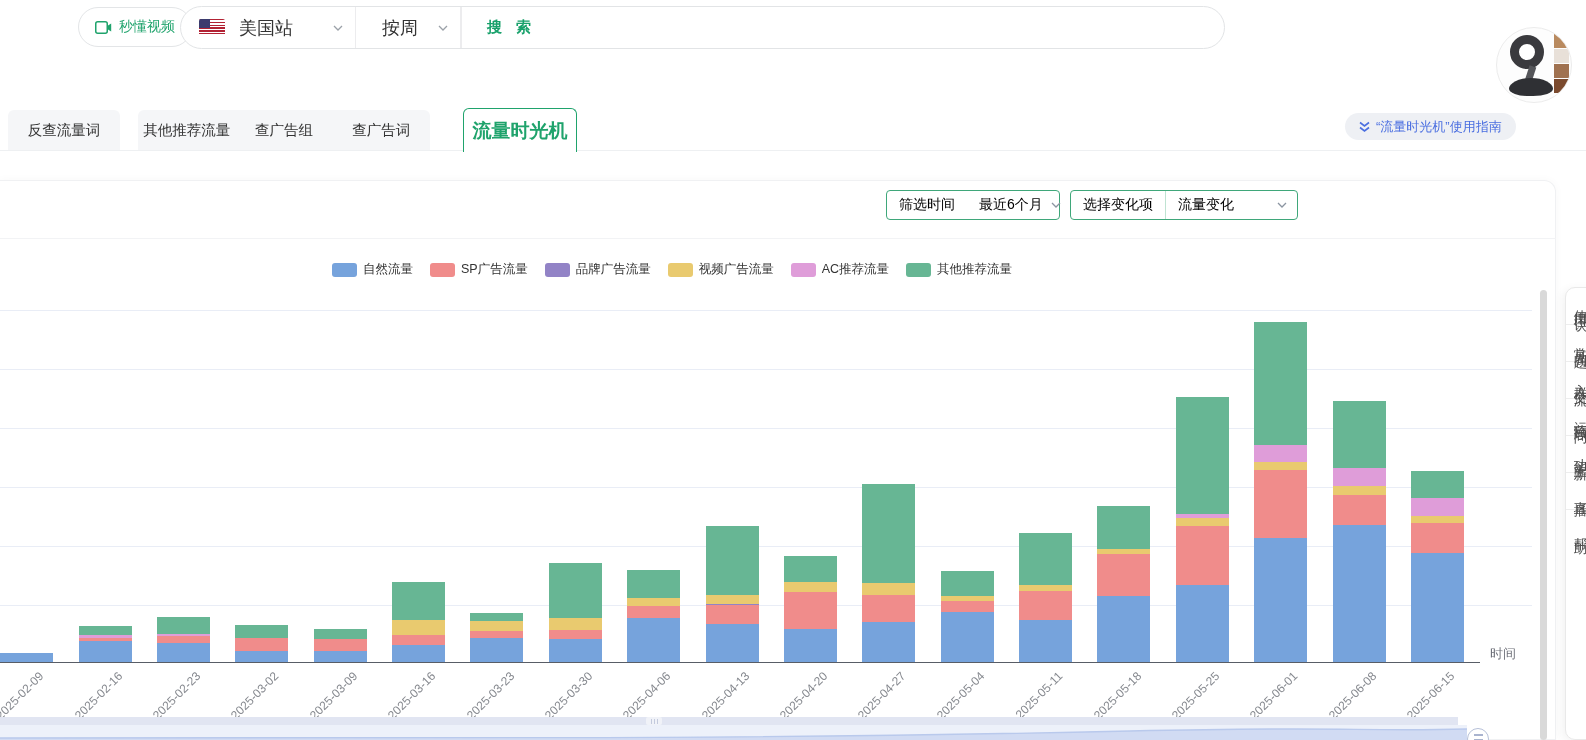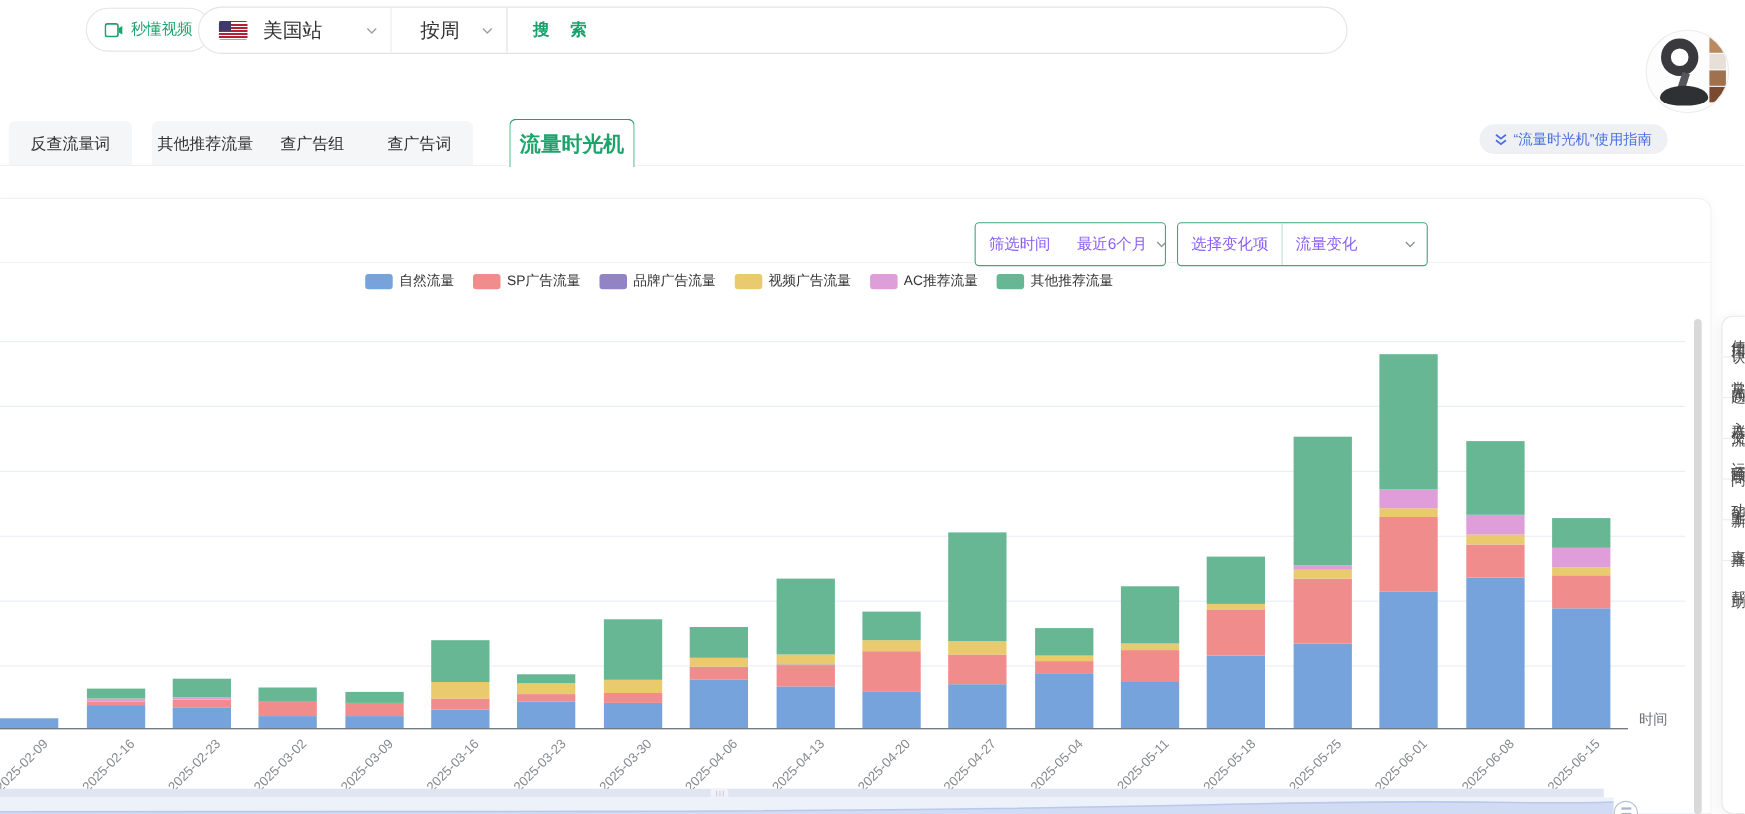--- a/index.html
+++ b/index.html
@@ -13,21 +13,21 @@
     border-radius:20px; display:flex; align-items:center; gap:7px; color:#1fa36c;
     font-size:14px; cursor:pointer; background:#fff; }
   .search-bar { left:180px; top:6px; width:1045px; height:43px; border:1px solid #e2e4e6;
     border-radius:22px; display:flex; align-items:stretch; background:#fff; }
   .sb-sec { display:flex; align-items:center; }
   .sb-market { width:175px; padding-left:18px; gap:14px; border-right:1px solid #ececee; }
   .sb-period { width:105px; padding-left:26px; gap:20px; border-right:1px solid #ececee; }
   .sb-input  { flex:1; padding:0 14px 0 14px; justify-content:space-between; }
   .sb-btn    { width:100px; justify-content:center; border-left:1px solid #ececee;
     color:#18a16b; font-size:15px; letter-spacing:5px; font-weight:bold; cursor:pointer;
-    border-radius:0 22px 22px 0;font-family:Liberation Mono, monospace; }
+    border-radius:0 22px 22px 0; }
   .sb-text { font-size:18px; color:#333; }
   .flag { width:26px; height:17px; border-radius:2px; position:relative; overflow:hidden;
     background:repeating-linear-gradient(180deg,#b22234 0 1.4px,#fff 1.4px 2.8px); }
   .flag:before { content:""; position:absolute; left:0; top:0; width:11px; height:9px; background:#3c3b6e; }
   .chev { width:10px; height:10px; flex:none; }
   .xclear { color:#9aa0a6; font-size:16px; cursor:pointer; padding:0 6px; }
 
   
   .avatar { left:1496px; top:27px; width:76px; height:76px; border-radius:50%;
     background:#fdfdfd; border:1px solid #ececec; overflow:hidden; cursor:pointer; }
@@ -55,33 +55,33 @@
     border-radius:14px; display:flex; align-items:center; gap:6px; color:#4a6ee0;
     font-size:13px; cursor:pointer; }
 
   
   .panel { left:0; top:180px; width:1556px; height:560px; background:#fff;
     border:1px solid #f0f1f3; border-left:none; border-radius:0 12px 0 0;
     box-shadow:0 0 10px rgba(0,0,0,.03); }
   .panel-title { left:2px; top:199px; font-size:14.5px; color:#404040; z-index:2; }
   .hdr-line { left:0; top:238px; width:1556px; height:1px; background:#f2f3f5; }
 
-  .fctl { top:202px; height:40px; border-radius:4px; display:flex; align-items:center;
-    font-size:14px; color:#8b5cf6; background:#fff; z-index:2; }
+  .fctl { top:190px; height:30px; border-radius:4px; display:flex; align-items:center;
+    font-size:14px; color:#000000; background:#fff; z-index:2; }
   .fctl.green { border:1px solid #3fa77a; }
   .fctl.gray { border:1px solid #d9d9d9; }
   .fctl .flab { padding:0 12px; white-space:nowrap; }
   .fctl .fdiv { width:1px; align-self:stretch; }
   .fctl.green .fdiv { background:#bfe3d2; }
   .fctl.gray .fdiv { background:#e4e4e4; }
   .fctl .fval { padding:0 10px 0 12px; flex:1; white-space:nowrap; cursor:pointer;
     display:flex; align-items:center; justify-content:space-between; gap:8px; }
 
   
-  .legend { left:332px; top:247px; display:flex; gap:17px; align-items:center; z-index:2; }
+  .legend { left:332px; top:261px; display:flex; gap:17px; align-items:center; z-index:2; }
   .lg-item { display:flex; align-items:center; gap:6px; cursor:pointer; }
   .lg-swatch { width:25px; height:14px; border-radius:3px; }
   .lg-label { font-size:12.5px; color:#333; }
 
   
   .gridline { left:0; width:1532px; height:1px; background:#e9edf6; }
   .axisline { left:0; top:662px; width:1480px; height:1px; background:#585d66; z-index:2; }
   .bar-seg { position:absolute; }
   .xlabel { position:absolute; top:669px; font-size:12px; color:#86898f;
     transform:rotate(-45deg); transform-origin:100% 0; white-space:nowrap; }

